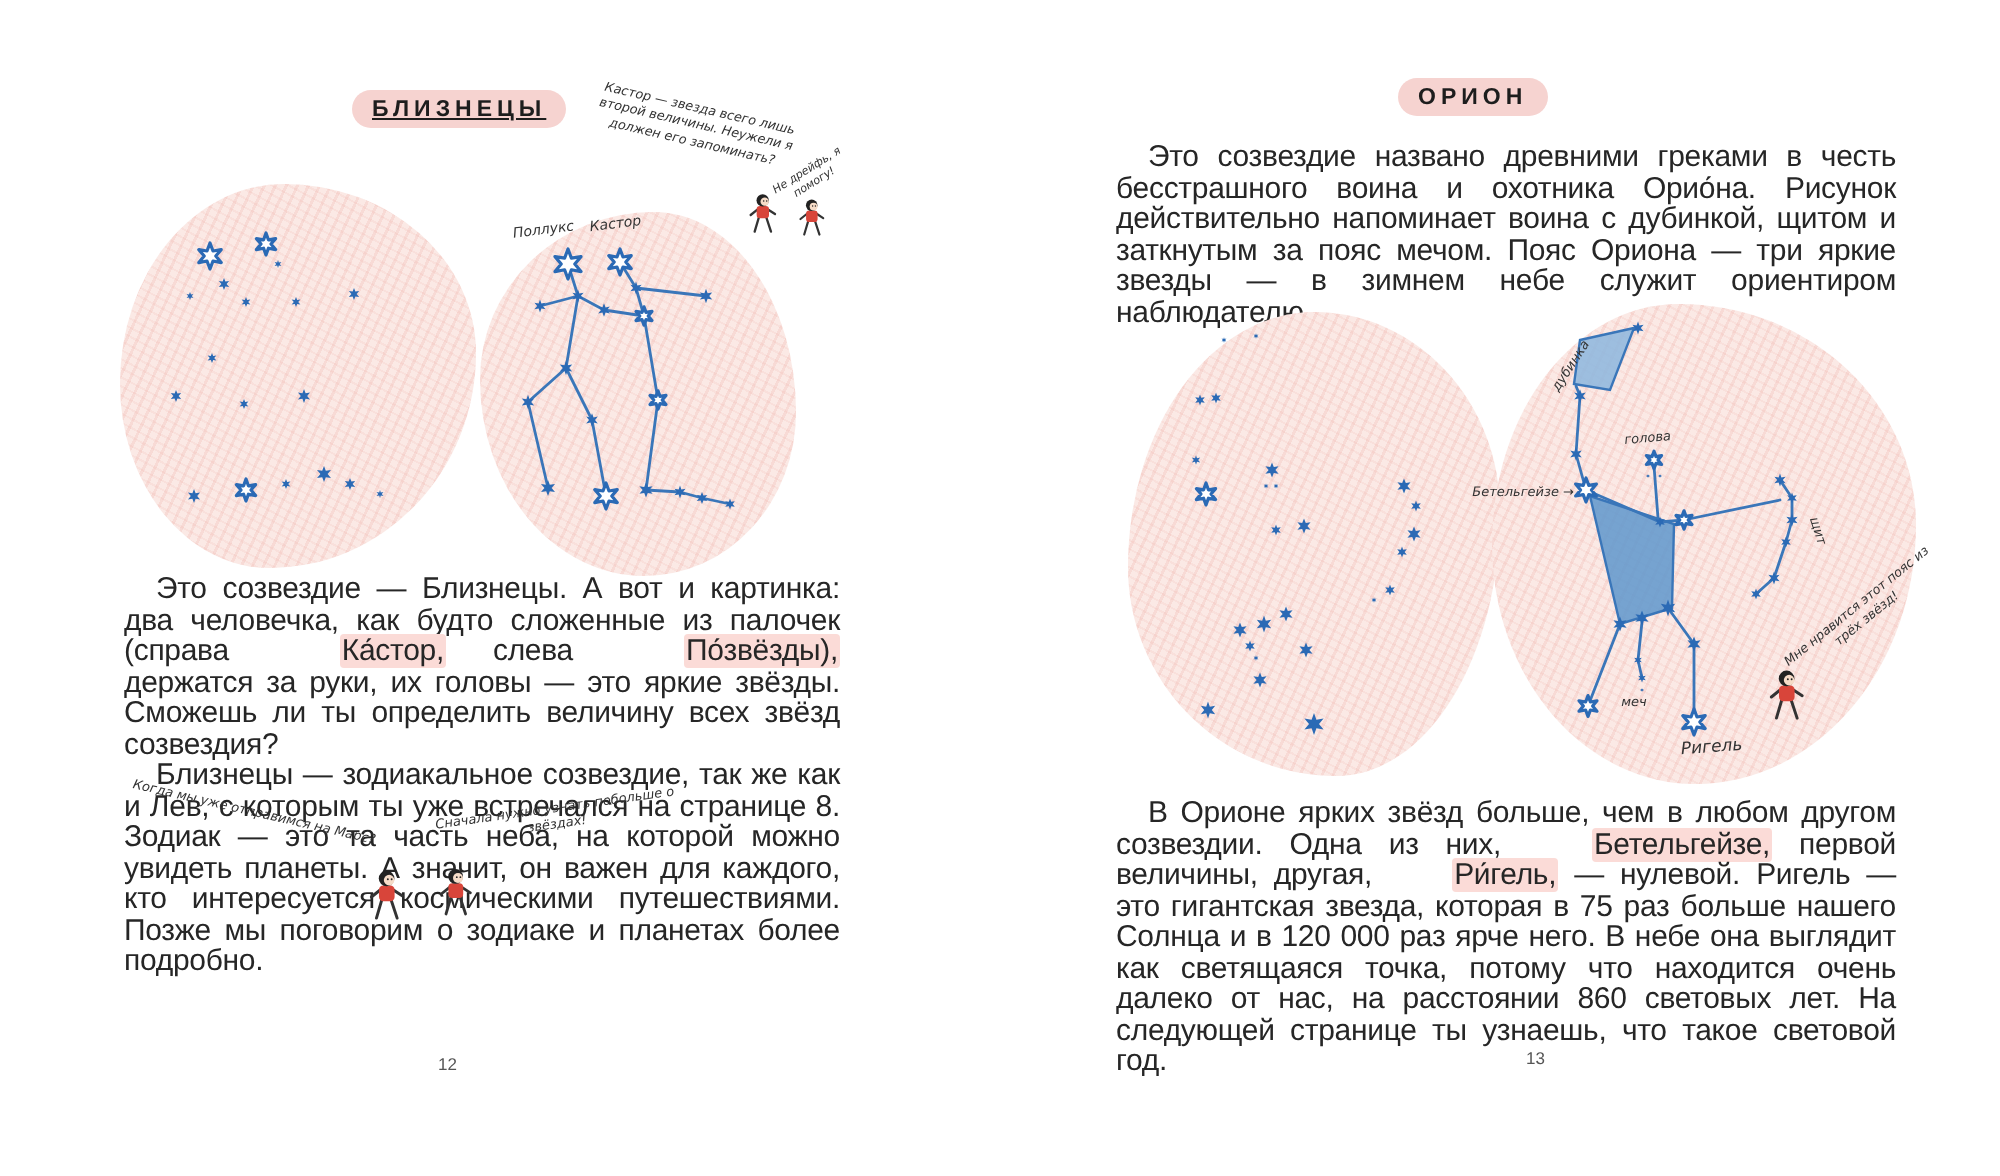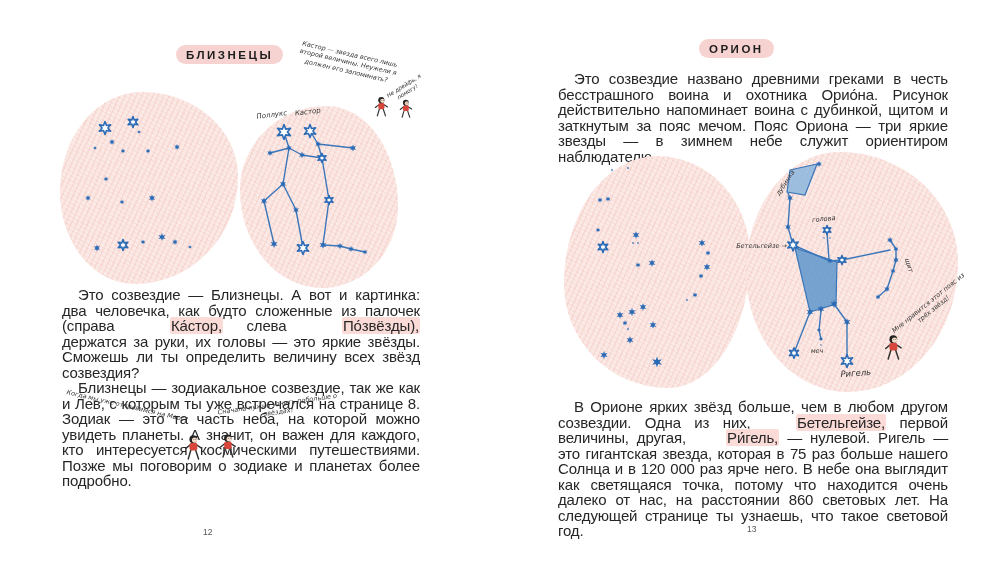--- a/index.html
+++ b/index.html
@@ -40,31 +40,31 @@
   .note-belt{left:385px;top:298px;width:92px;font-size:6.4px;transform:rotate(-39deg);}
 
   .kid{position:absolute;}
   .kid svg{display:block;width:100%;height:100%;}
   .kid-a{left:374px;top:96px;width:15px;height:23px;}
   .kid-b{left:399px;top:99px;width:14px;height:21px;}
   .kid-c{left:184px;top:434px;width:19px;height:29px;}
   .kid-d{left:219px;top:433px;width:18px;height:28px;}
   .kid-e{left:384px;top:334px;width:19px;height:29px;}
 
-  .pnum{position:absolute;font-size:8.5px;color:#555;}
+  .pnum{position:absolute;font-size:8.5px;color:#555;margin-left:16px;}
   .pnum-left{left:203px;top:527px;}
   .pnum-right{left:247px;top:524px;}
 </style>
 </head>
 <body>
 
 <div class="spread">
 
   <div class="page page-left">
-    <div class="badge" style="left:176px;top:45px;">БЛИЗНЕЦЫ</div>
+    <div class="badge" style="left:176px;top:45px;text-decoration:underline;">БЛИЗНЕЦЫ</div>
 
     <div class="blob blob-a"></div>
     <div class="blob blob-b"></div>
 
     <svg class="fig" width="500" height="588" viewBox="0 0 500 588">
         <polygon points="105.0,121.5 106.5,125.5 110.6,124.8 107.9,128.0 110.6,131.3 106.5,130.5 105.0,134.5 103.5,130.5 99.4,131.3 102.1,128.0 99.4,124.8 103.5,125.5" stroke-linejoin="round" fill="#ffffff" stroke="#2b6ab5" stroke-width="1.6"></polygon>
         <polygon points="133.0,116.5 134.2,119.9 137.8,119.3 135.5,122.0 137.8,124.8 134.2,124.1 133.0,127.5 131.8,124.1 128.2,124.8 130.5,122.0 128.2,119.3 131.8,119.9" stroke-linejoin="round" fill="#ffffff" stroke="#2b6ab5" stroke-width="1.6"></polygon>
         <polygon points="139.0,130.0 139.4,131.2 140.7,131.0 139.9,132.0 140.7,133.0 139.4,132.8 139.0,134.0 138.6,132.8 137.3,133.0 138.1,132.0 137.3,131.0 138.6,131.2" stroke-linejoin="round" fill="#2b6ab5"></polygon>
         <polygon points="112.0,139.0 112.7,140.8 114.6,140.5 113.3,142.0 114.6,143.5 112.7,143.2 112.0,145.0 111.3,143.2 109.4,143.5 110.7,142.0 109.4,140.5 111.3,140.8" stroke-linejoin="round" fill="#2b6ab5"></polygon>
         <polygon points="95.0,146.0 95.5,147.2 96.7,147.0 95.9,148.0 96.7,149.0 95.5,148.8 95.0,150.0 94.5,148.8 93.3,149.0 94.1,148.0 93.3,147.0 94.5,147.2" stroke-linejoin="round" fill="#2b6ab5"></polygon>

